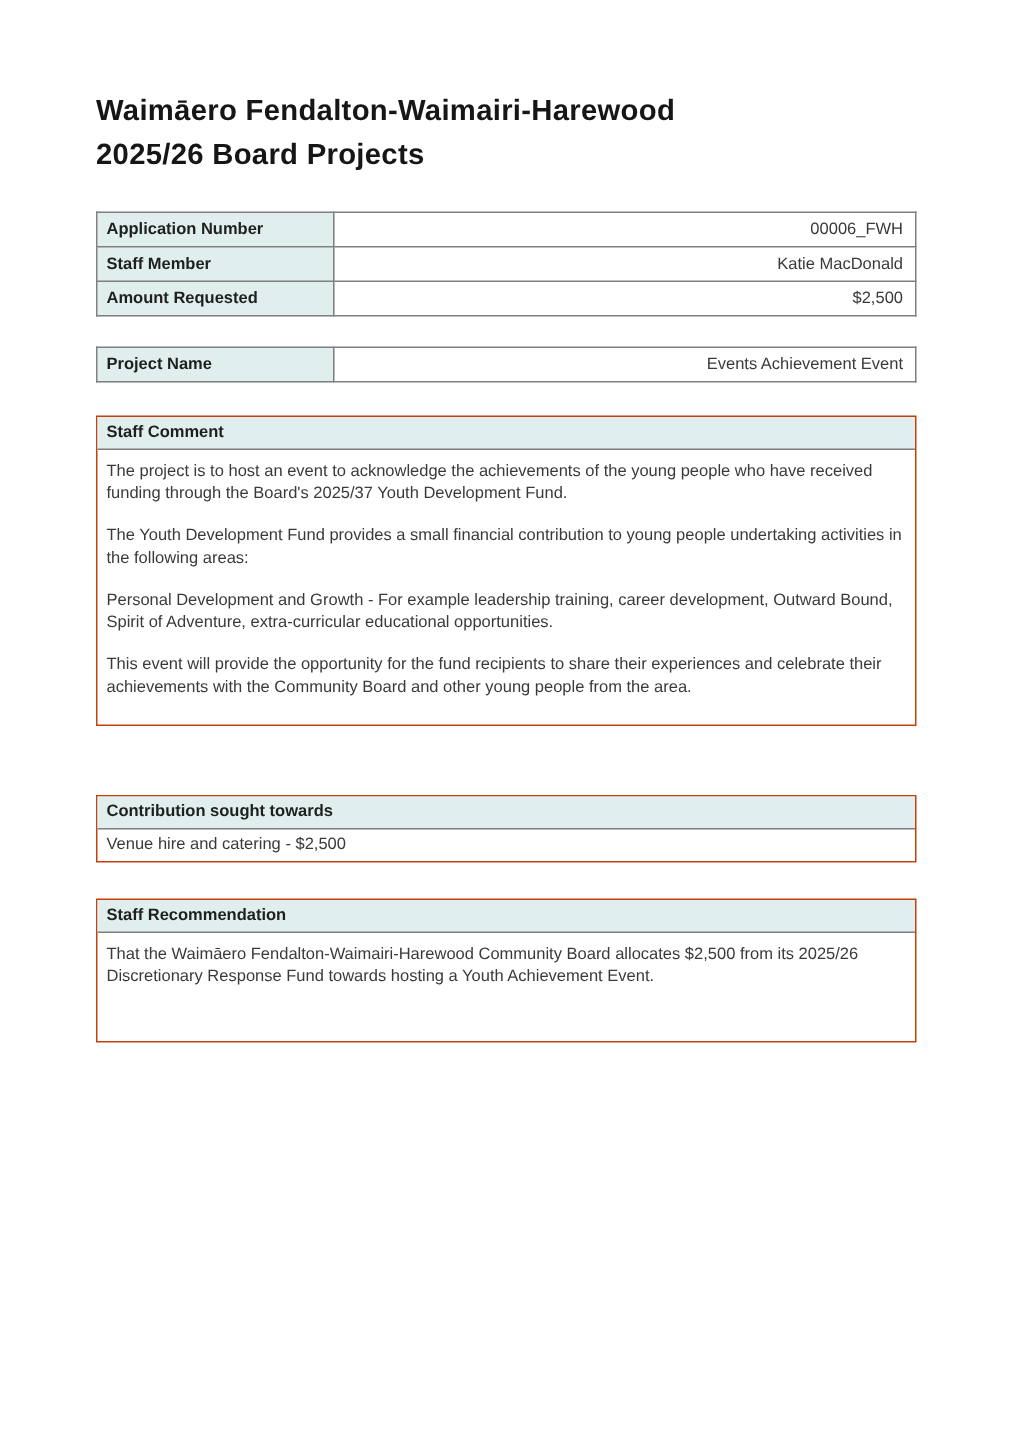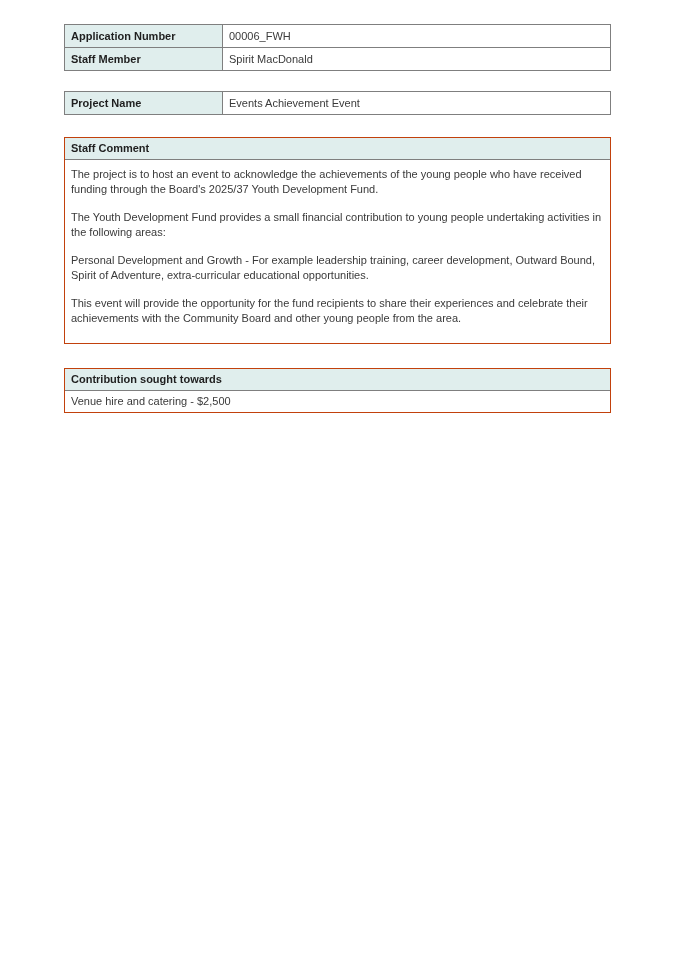--- a/index.html
+++ b/index.html
@@ -37,21 +37,22 @@
     height: 14px;
   }
   td.kv-label {
     background: #e0eeed;
     font-weight: bold;
     color: #1f1f1f;
     width: 143px;
   }
   td.kv-value {
     color: #3a3a3a;
-    padding-left: 6px;
+    padding-left: 26px;
+    text-align: right;
   }
 
   .tbl-details { margin-top: 24px; }
   .tbl-project { margin-top: 20px; }
 
   .section {
     border: 1px solid #c2410c;
     background: #ffffff;
   }
   .section-header {
@@ -70,39 +71,47 @@
     padding: 7px 8px 4px 6px;
   }
   .section-body p { margin: 0 0 14px 0; }
   .section-single {
     font-size: 11px;
     line-height: 13px;
     color: #3a3a3a;
     padding: 4px 8px 4px 6px;
   }
   .sec-comment { margin-top: 22px; }
-  .sec-contribution { margin-top: 24px; }
+  .sec-contribution { margin-top: 46px; }
   .sec-recommendation { margin-top: 24px; }
   .sec-recommendation .section-body { padding-bottom: 22px; }
 </style>
 </head>
 <body>
 
 <div class="doc-inner">
 
+  <h1 class="doc-title">
+    <span>Waimāero Fendalton-Waimairi-Harewood</span>
+    <span>2025/26 Board Projects</span>
+  </h1>
 
   <table class="kv-table tbl-details">
     <tbody>
       <tr>
         <td class="kv-label">Application Number</td>
         <td class="kv-value">00006_FWH</td>
       </tr>
       <tr>
         <td class="kv-label">Staff Member</td>
-        <td class="kv-value">Spirit MacDonald</td>
+        <td class="kv-value">Katie MacDonald</td>
+      </tr>
+      <tr>
+        <td class="kv-label">Amount Requested</td>
+        <td class="kv-value">$2,500</td>
       </tr>
     </tbody>
   </table>
 
   <table class="kv-table tbl-project">
     <tbody>
       <tr>
         <td class="kv-label">Project Name</td>
         <td class="kv-value">Events Achievement Event</td>
       </tr>
@@ -117,14 +126,20 @@
       <p>Personal Development and Growth - For example leadership training, career development, Outward Bound, Spirit of Adventure, extra-curricular educational opportunities.</p>
       <p>This event will provide the opportunity for the fund recipients to share their experiences and celebrate their achievements with the Community Board and other young people from the area.</p>
     </div>
   </div>
 
   <div class="section sec-contribution">
     <div class="section-header">Contribution sought towards</div>
     <div class="section-single">Venue hire and catering - $2,500</div>
   </div>
 
+  <div class="section sec-recommendation">
+    <div class="section-header">Staff Recommendation</div>
+    <div class="section-body">
+      <p>That the Waimāero Fendalton-Waimairi-Harewood Community Board allocates $2,500 from its 2025/26 Discretionary Response Fund towards hosting a Youth Achievement Event.</p>
+    </div>
+  </div>
 
 </div>
 
 </body></html>

